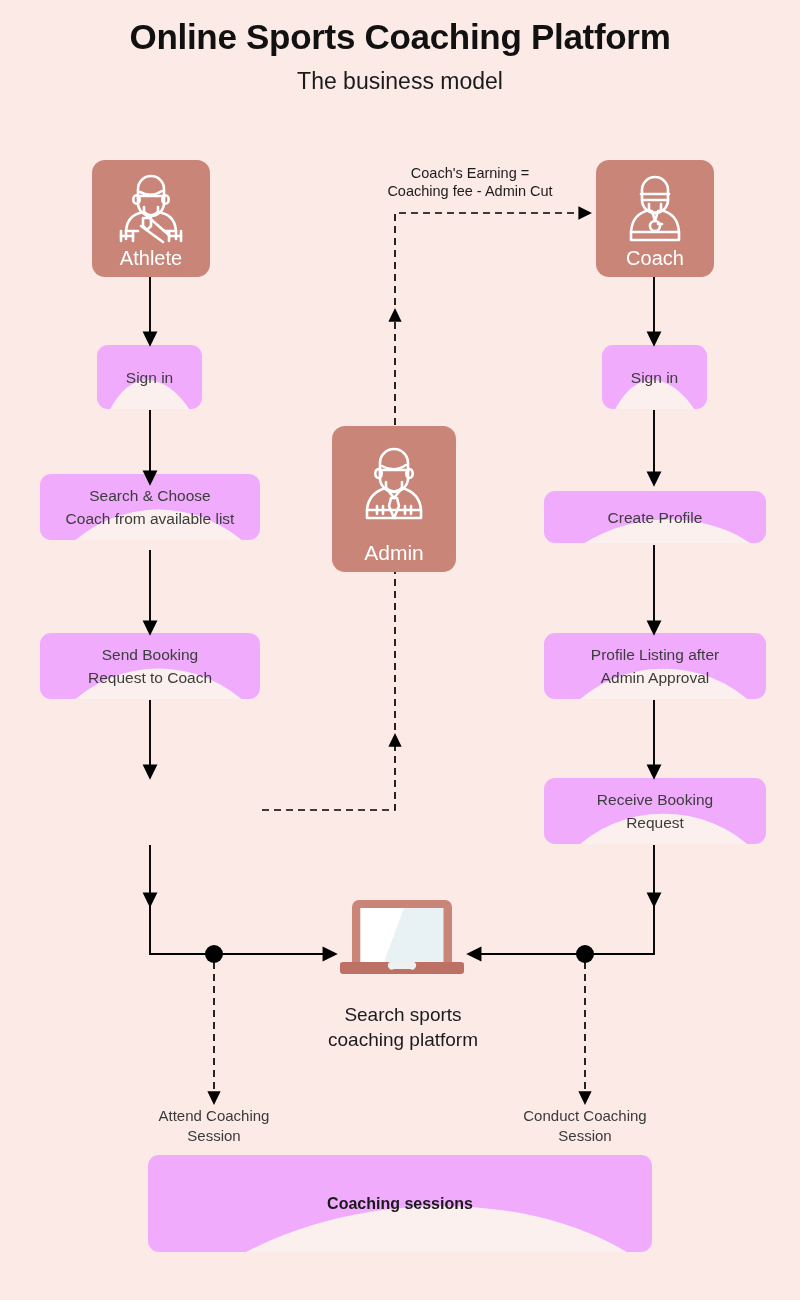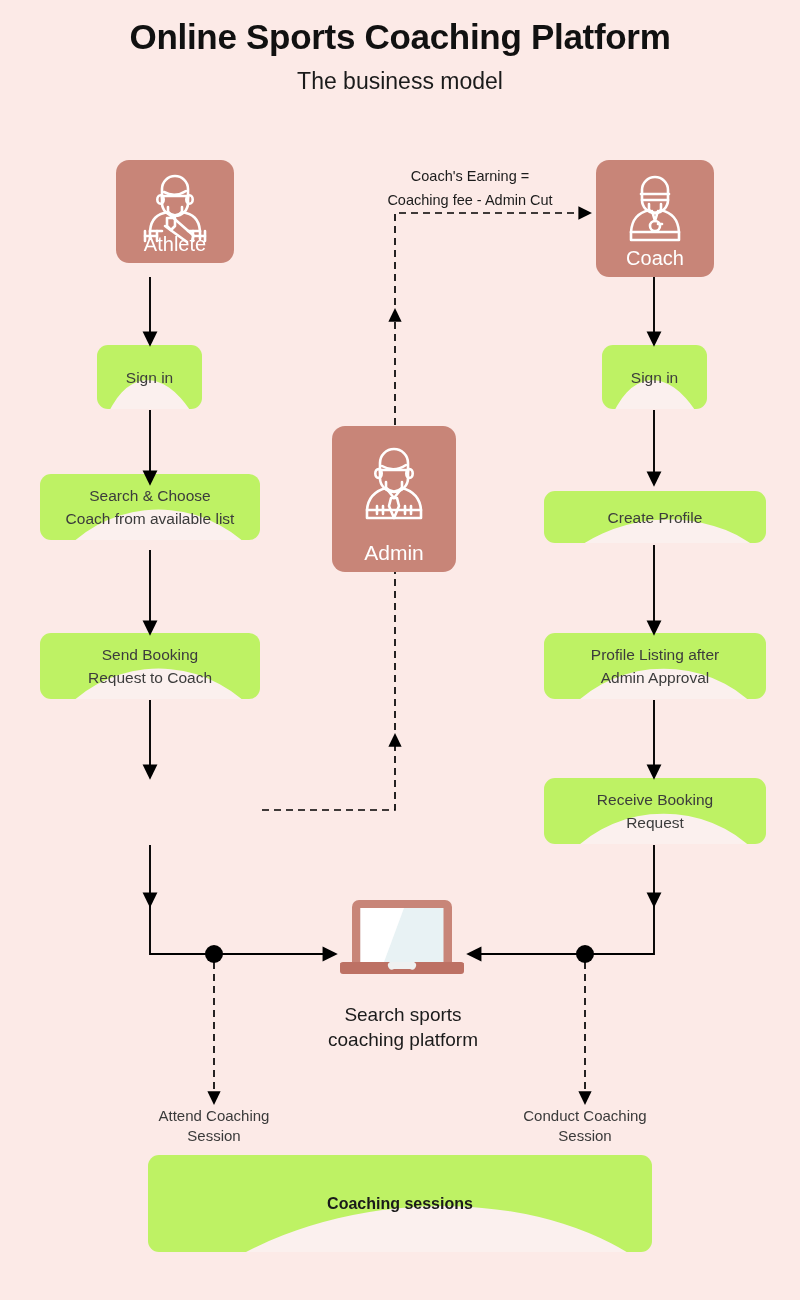--- a/index.html
+++ b/index.html
@@ -61,21 +61,21 @@
     position: relative;
     font-size: 20px;
     color: #ffffff;
     line-height: 26px;
     z-index: 2;
   }
 
   
   .pbox {
     position: absolute;
-    background: #bef264;
+    background: #f0abfc;
     border-radius: 11px;
     overflow: hidden;
     display: flex;
     align-items: center;
     justify-content: center;
   }
   .pbox::after {
     content: "";
     position: absolute;
     left: -8%;
@@ -97,21 +97,21 @@
     padding: 0 8px;
     white-space: pre-line;
   }
   .pbox.wide .ptext { font-size: 16px; color: #1a1a1a; font-weight: bold; }
 
   
   .note {
     position: absolute;
     text-align: center;
     font-size: 14.5px;
-    line-height: 24px;
+    line-height: 18px;
     color: #1c1c1c;
     white-space: pre-line;
   }
   .leaf-label {
     position: absolute;
     text-align: center;
     font-size: 15px;
     line-height: 20px;
     color: #3a3a3a;
     white-space: pre-line;
@@ -179,21 +179,21 @@
       <path d="M395,317 L395,213 L585,213" marker-end="url(#ah)"></path>
 
       <line x1="214" y1="962" x2="214" y2="1098" marker-end="url(#ah)"></line>
       <line x1="585" y1="962" x2="585" y2="1098" marker-end="url(#ah)"></line>
     </g>
 
     <circle cx="214" cy="954" r="9" fill="#000"></circle>
     <circle cx="585" cy="954" r="9" fill="#000"></circle>
   </svg>
 
-  <div class="actor" style="left:92px; top:160px; width:118px; height:103px;margin-left:24px;">
+  <div class="actor" style="left:92px; top:160px; width:118px; height:117px;">
     <span class="glyph">
       <svg width="76" height="74" viewBox="0 0 76 74" fill="none" stroke="#fff" stroke-width="2.6" stroke-linecap="round" stroke-linejoin="round">
         <path d="M25 24 V15 a13 13 0 0 1 26 0 V24"></path>
         <path d="M25 22 h26 v7 a13 13 0 0 1 -26 0 z"></path>
         <path d="M27 18 q11 6 22 -1"></path>
         <ellipse cx="23.5" cy="25.5" rx="3.2" ry="4.2"></ellipse>
         <ellipse cx="52.5" cy="25.5" rx="3.2" ry="4.2"></ellipse>
         <path d="M31 38 v-5 M45 38 v-5"></path>
         <path d="M31 38 q7 7 14 0"></path>
         <path d="M31 38 C20 40 14 45 13 57 h12"></path>

